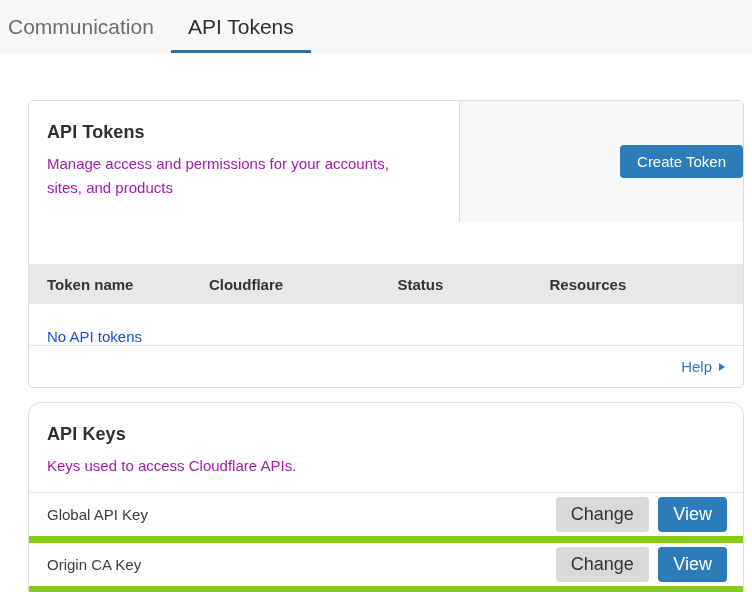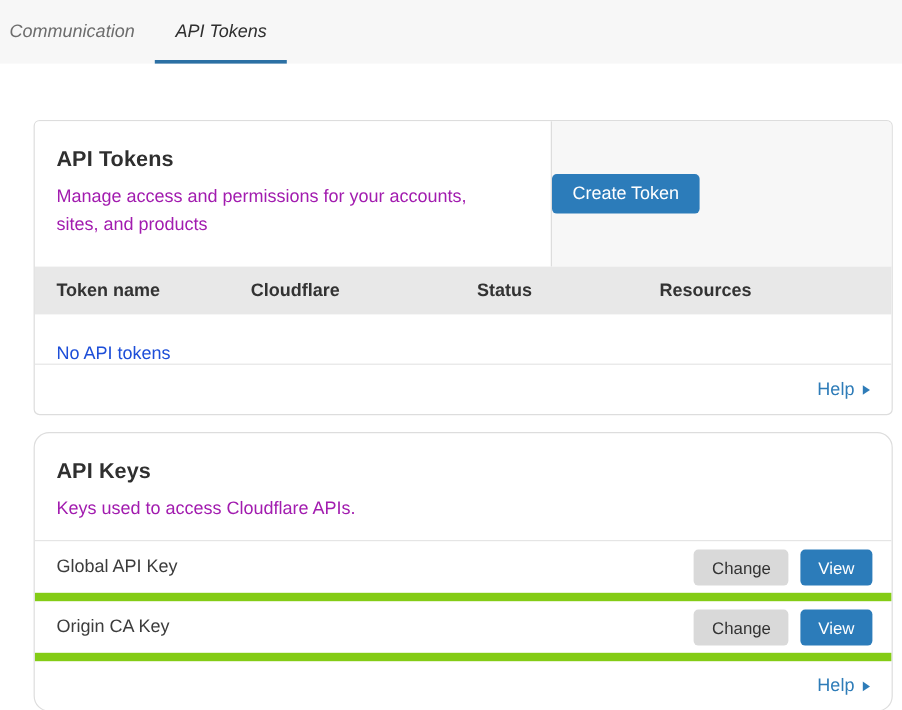--- a/index.html
+++ b/index.html
@@ -15,25 +15,24 @@
   .tabbar {
     height: 53px;
     background: #f7f7f7;
     display: flex;
     align-items: stretch;
   }
   .tab {
     display: flex;
     align-items: center;
     padding: 0 17px;
-    font-size: 15px;
+    font-size: 21px;
     color: #6d6d6d;
     cursor: pointer;
     position: relative;
-    font-style: italic;
   }
   .tab.first { padding-left: 8px; }
   .tab.active { color: #2f2f2f; }
   .tab.active::after {
     content: "";
     position: absolute;
     left: 0; right: 0; bottom: 0;
     height: 3px;
     background: #2c70a4;
   }
@@ -59,21 +58,21 @@
     flex: 0 0 430px;
     padding: 21px 18px 0 18px;
     background: #ffffff;
   }
   .split-header .header-right {
     flex: 1;
     background: #f7f7f7;
     border-left: 1px solid #dddddd;
     display: flex;
     align-items: center;
-    justify-content: flex-start;
+    justify-content: flex-end;
   }
   .card h2 {
     font-size: 18px;
     font-weight: 700;
     color: #2f2f2f;
     letter-spacing: .1px;
   }
   .card .desc {
     margin-top: 9px;
     font-size: 15px;
@@ -91,38 +90,39 @@
   }
   .btn-blue {
     background: #2c7cba;
     color: #ffffff;
   }
   .btn-create {
     font-size: 15px;
     padding: 8px 17px;
   }
   .btn-sm {
-    font-size: 14px;
+    font-size: 18px;
     padding: 7px 15px;
   }
   .btn-gray {
     background: #d9d9d9;
     color: #333333;
   }
   .key-actions .btn + .btn { margin-left: 5px; }
 
   
   .table-head {
     display: flex;
     background: #e8e8e8;
     height: 40px;
     align-items: center;
     font-size: 15px;
     font-weight: 700;
     color: #333333;
+    margin-top: 42px;
   }
   .th.c1 { flex: 0 0 25.2%; padding-left: 18px; }
   .th.c2 { flex: 0 0 26.4%; }
   .th.c3 { flex: 0 0 27.1%; }
   .th.c4 { flex: 1; }
   .empty-row {
     height: 42px;
     display: flex;
     align-items: flex-end;
     padding-left: 18px;

